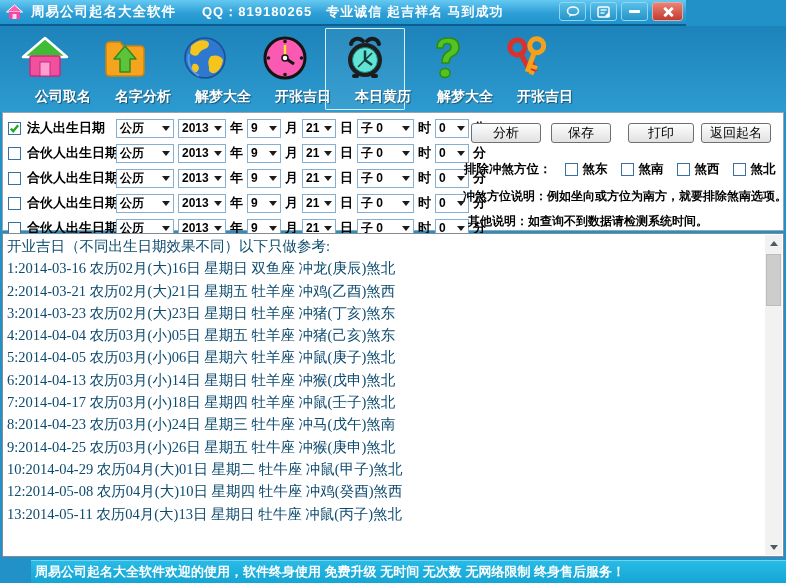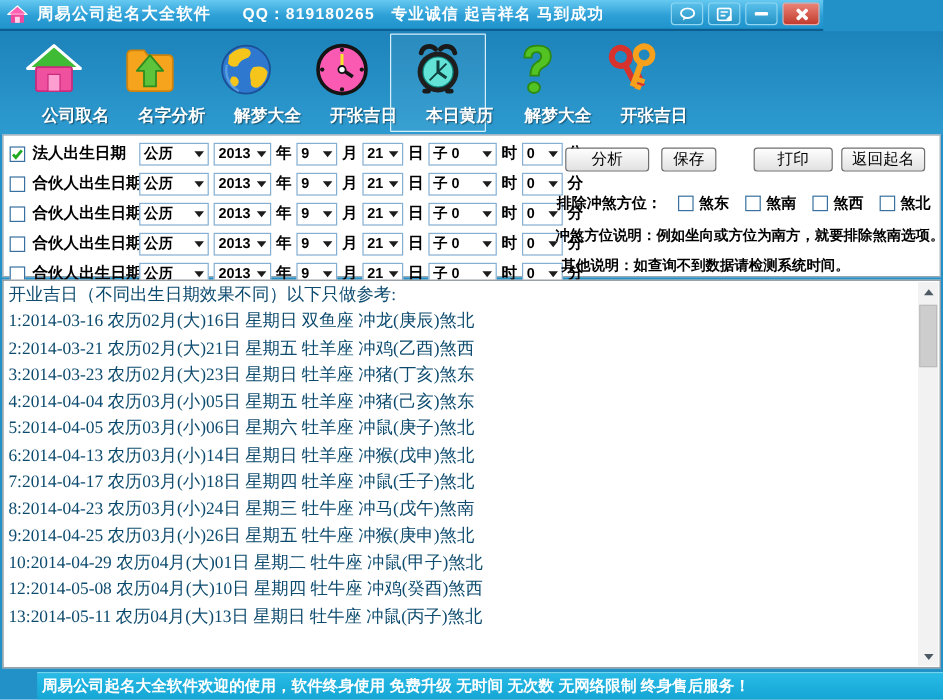--- a/index.html
+++ b/index.html
@@ -75,21 +75,21 @@
     padding:0 3px 0 3px;font-size:12px;color:#000;flex:0 0 auto;font-weight:bold;
   }
   .w-cal{width:58px}.w-year{width:48px}.w-mon{width:34px}.w-day{width:34px}.w-hour{width:57px}.w-min{width:34px}
   .carat{width:0;height:0;border:4px solid transparent;border-top:5px solid #1c1c1c;margin-top:5px}
   .unit{margin:0 4px 0 4px;font-weight:bold}
   .btn{
     position:absolute;top:10px;height:20px;box-sizing:border-box;cursor:pointer;
     border:1px solid #6f6f6f;border-radius:3px;background:linear-gradient(#fefefe,#e1e1e1);
     font-size:13px;color:#000;display:flex;align-items:center;justify-content:center;
   }
-  .btn-0{left:468px;width:70px}.btn-1{left:548px;width:46px}
+  .btn-0{left:468px;width:70px}.btn-1{left:548px;width:60px}
   .btn-2{left:625px;width:66px}.btn-3{left:698px;width:70px}
   .exclude-line{
     position:absolute;left:461px;top:48px;display:flex;align-items:center;
     font-size:12.5px;font-weight:bold;white-space:nowrap;
   }
   .exclude-line .cb{margin:0 5px 0 0}
   .ex-opt{display:flex;align-items:center;margin-left:13px}
   .note{position:absolute;font-size:12px;font-weight:bold;white-space:nowrap;color:#000}
   .note-0{left:460px;top:75px}
   .note-1{left:465px;top:100px}

